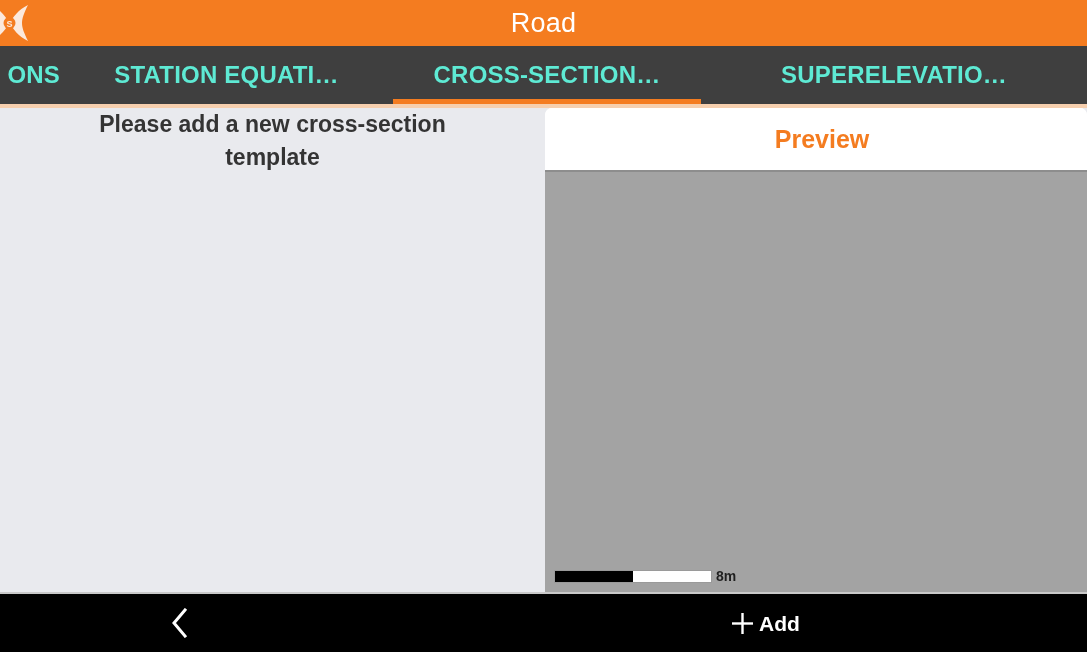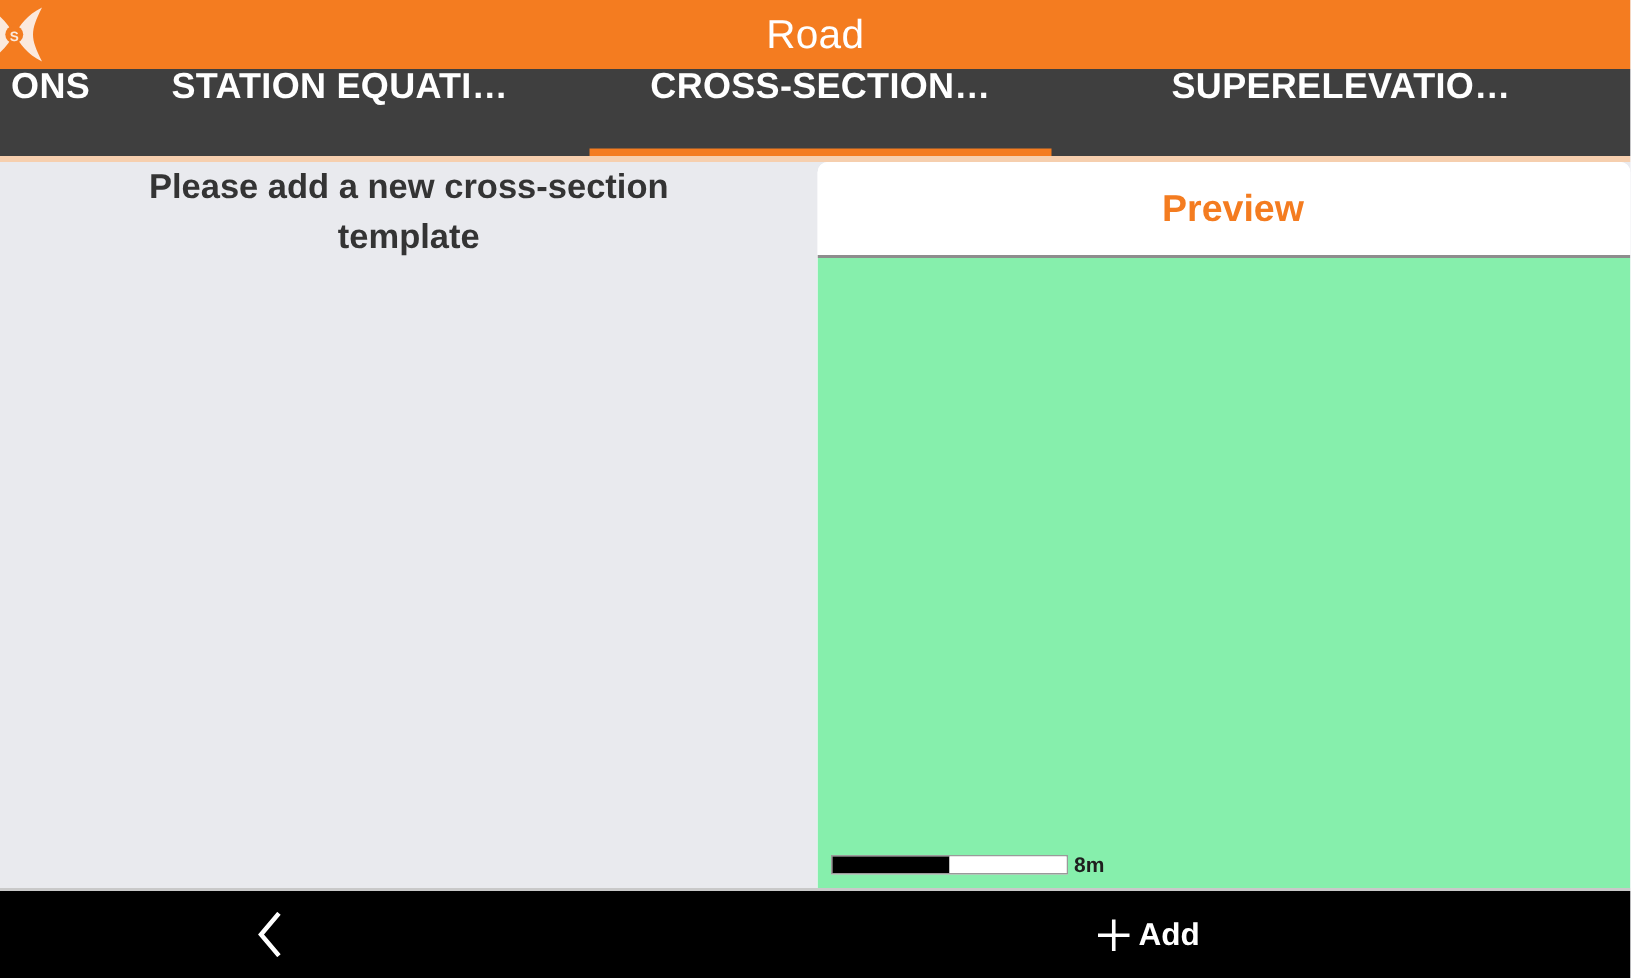--- a/index.html
+++ b/index.html
@@ -56,22 +56,23 @@
     height: 58px;
     flex: 0 0 58px;
     background: #3f3f3f;
     display: flex;
     align-items: stretch;
     overflow: hidden;
   }
   .tab {
     position: relative;
     display: flex;
-    justify-content: center;
-    color: #ffffff;
+    align-items: center;
+    justify-content: center;
+    color: #5eead4;
     font-size: 24px;
     font-weight: bold;
     white-space: nowrap;
     letter-spacing: 0.2px;
     box-sizing: border-box;
   }
   .tab-label { line-height: 1; }
   .tab.clipped {
     justify-content: flex-end;
     padding-right: 0;
@@ -146,21 +147,21 @@
     font-weight: bold;
     line-height: 1;
   }
   .preview-divider {
     flex: 0 0 2px;
     background: #8d8d8d;
   }
   .preview-canvas {
     position: relative;
     flex: 1 1 auto;
-    background: #86efac;
+    background: #a3a3a3;
     min-height: 0;
     text-decoration: underline;
   }
 
   
   .scalebar {
     position: absolute;
     left: 9px;
     bottom: 9px;
     display: flex;

